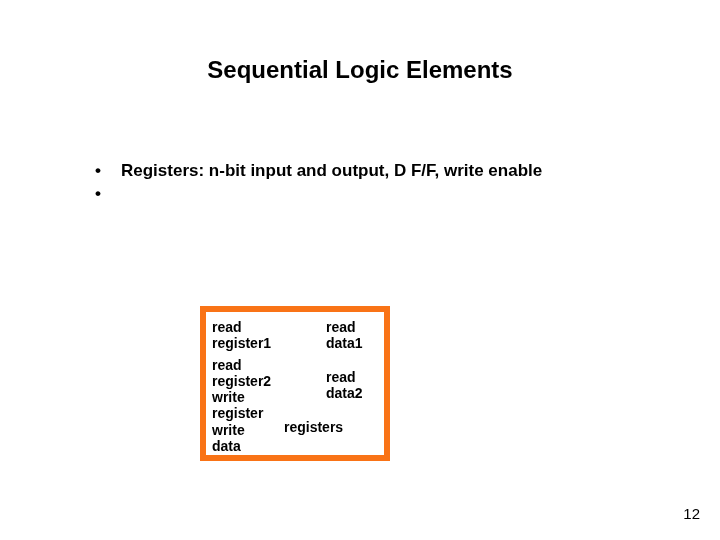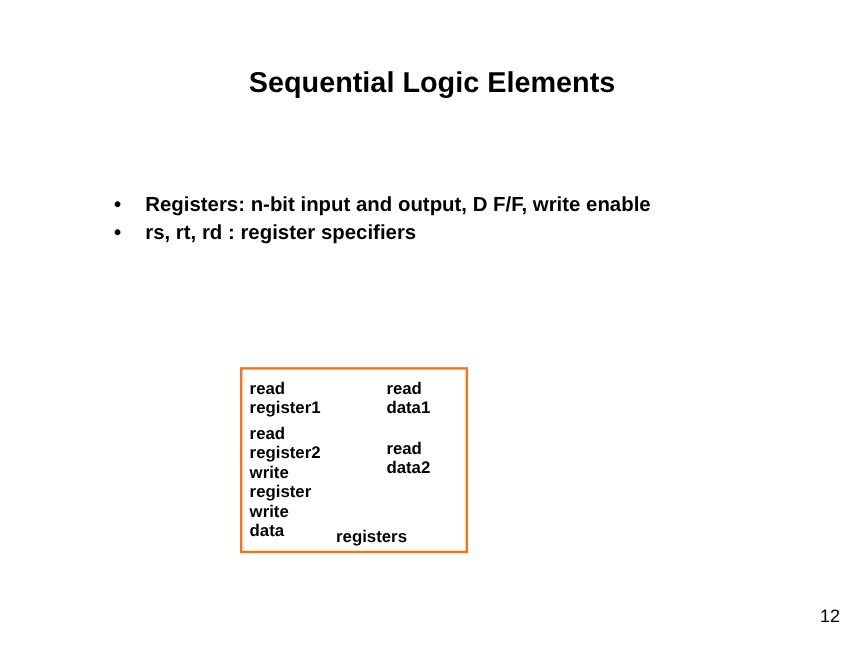--- a/index.html
+++ b/index.html
@@ -36,56 +36,55 @@
   .bullets .dot {
     width: 26px;
     flex: 0 0 26px;
   }
   .diagram {
     position: absolute;
     top: 306px;
     left: 200px;
     width: 190px;
     height: 155px;
-    border: 2px solid #f97316;
+    border: 6px solid #f97316;
     box-sizing: border-box;
   }
   .diagram .lbl {
     position: absolute;
     font-size: 14px;
     font-weight: bold;
     line-height: 1.12;
   }
   .rr1 { top: 8px;  left: 6px; }
   .rr2 { top: 46px; left: 6px; }
   .wr  { top: 78px; left: 6px; }
   .wd  { top: 111px; left: 6px; }
   .rd1 { top: 8px;  left: 120px; }
   .rd2 { top: 58px; left: 120px; }
-  .reg { top: 132px; left: 78px; }
+  .reg { top: 108px; left: 78px; }
   .pagenum {
     position: absolute;
     right: 20px;
     bottom: 18px;
     font-size: 15px;
   }
 </style>
 </head>
 <body>
 
 <div class="title">Sequential Logic Elements</div>
 
 <div class="bullets">
   <div class="row">
     <span class="dot">•</span>
     <span>Registers: n-bit input and output, D F/F, write enable</span>
   </div>
   <div class="row">
     <span class="dot">•</span>
-    <span>rs, rt, rd : register specifiers</span>
   </div>
 </div>
 
 <div class="diagram">
   <div class="lbl rr1">read<br>register1</div>
   <div class="lbl rr2">read<br>register2</div>
   <div class="lbl wr">write<br>register</div>
   <div class="lbl wd">write<br>data</div>
   <div class="lbl rd1">read<br>data1</div>
   <div class="lbl rd2">read<br>data2</div>

